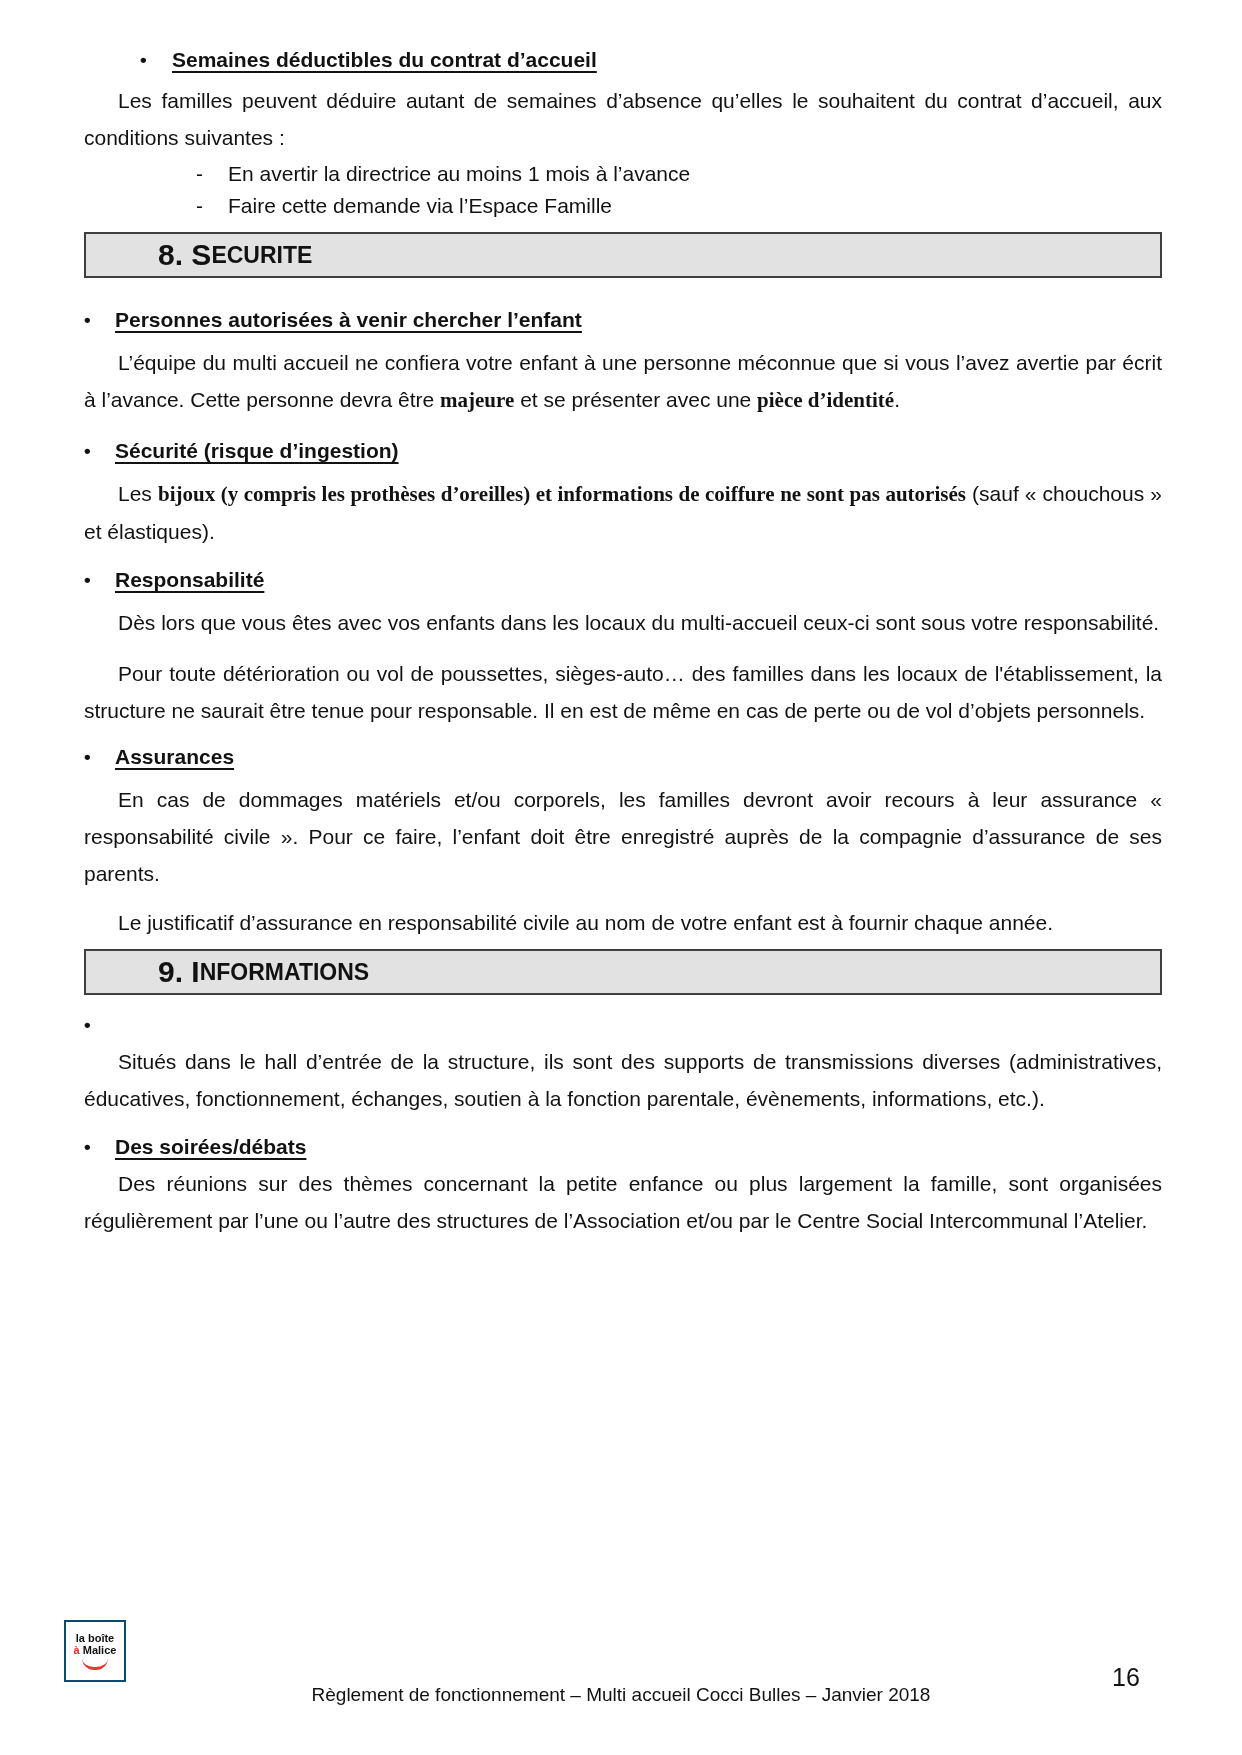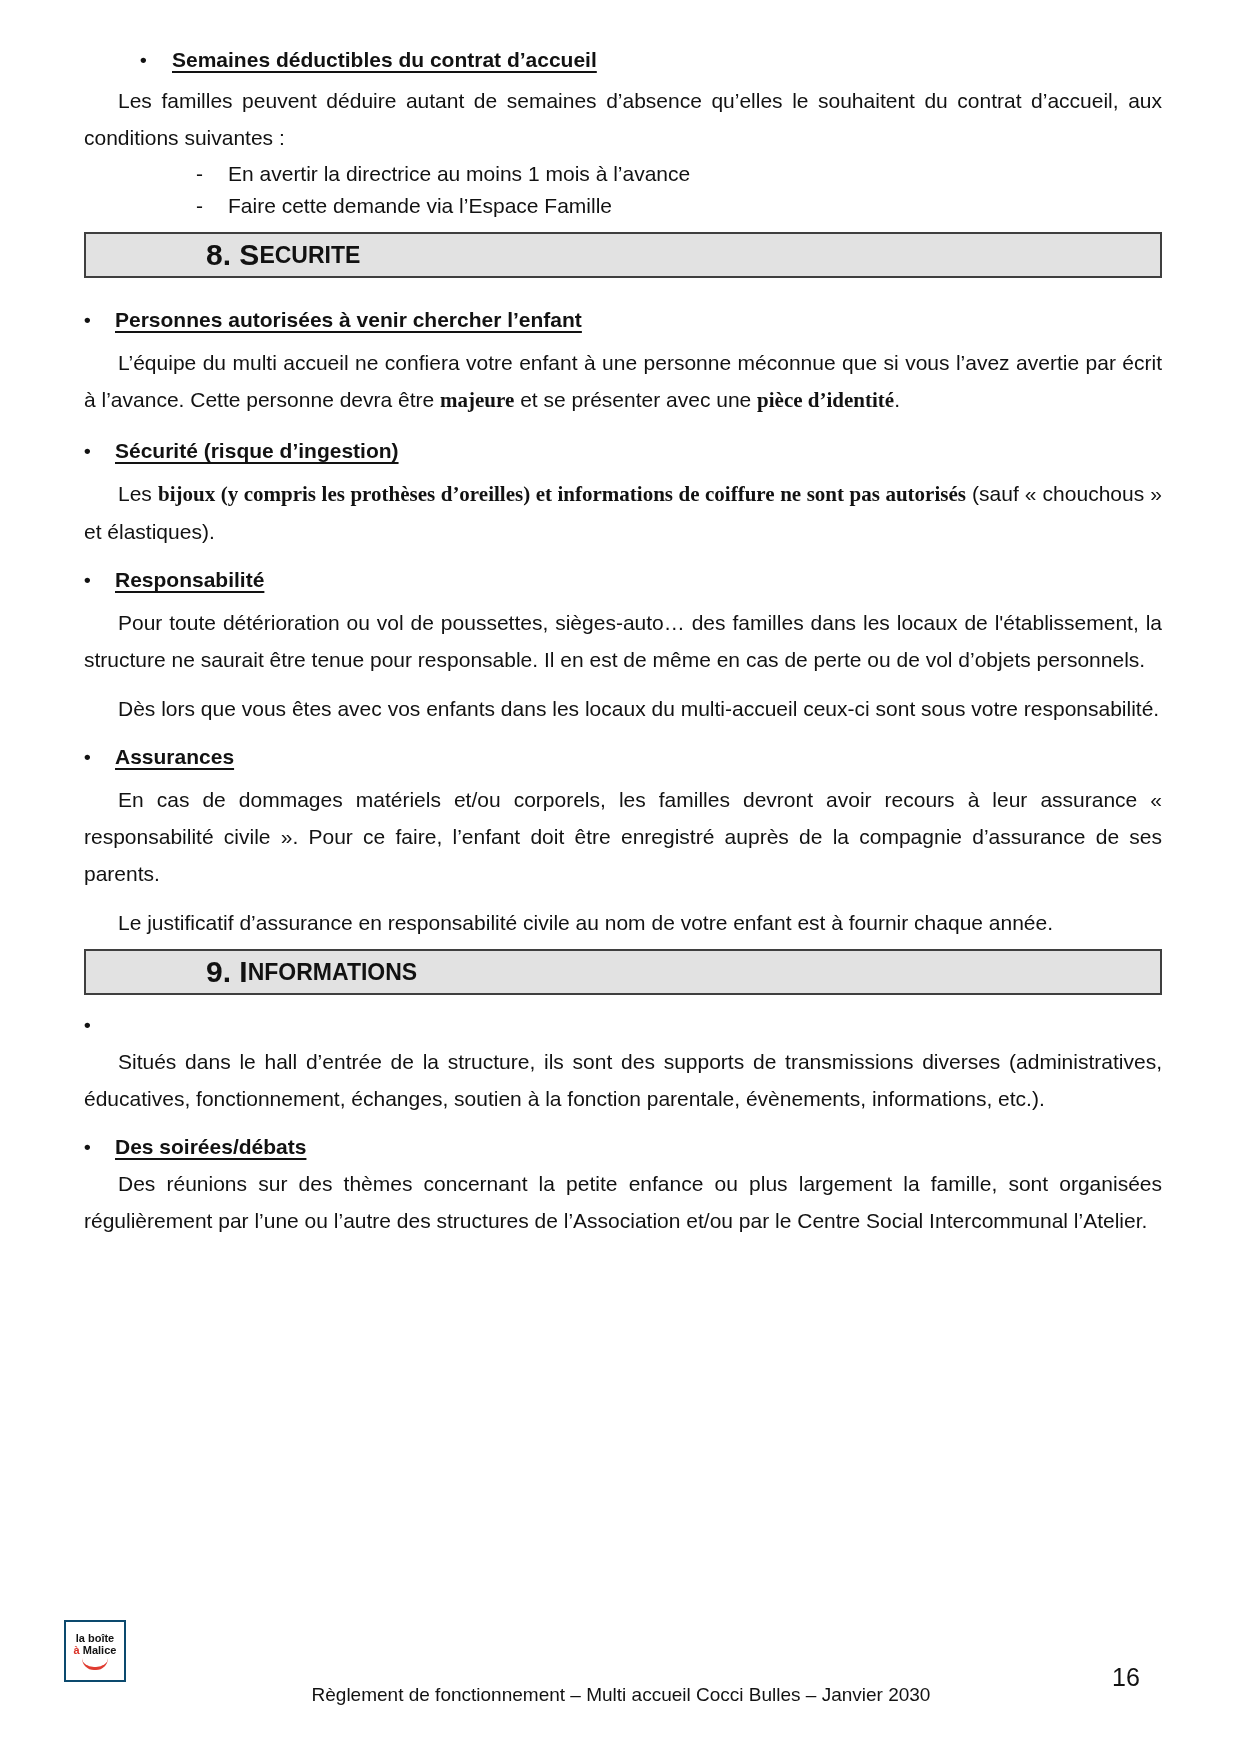--- a/index.html
+++ b/index.html
@@ -51,21 +51,21 @@
   }
   .dash-item .dash { width:32px; flex:0 0 32px; }
 
   
   .section-box {
     box-sizing:border-box;
     height:46px;
     background:#e2e2e2;
     border:2px solid #3f3f3f;
     display:flex; align-items:center;
-    padding-left:120px;
+    padding-left:72px;
   }
   .sec-lead  { font-weight:700; font-size:30px; line-height:30px; }
   .sec-small { font-weight:700; font-size:23px; line-height:30px; }
 
   
   .logo-box {
     position:absolute; left:64px; top:1620px;
     width:62px; height:62px;
     box-sizing:border-box;
     border:2px solid #0c4a6e;
@@ -123,22 +123,22 @@
   <div class="bullet-heading mb8">
     <span class="bullet">•</span>
     <span class="bh-label">Sécurité (risque d’ingestion)</span>
   </div>
   <p class="para mb14"><span>Les </span><span class="b">bijoux (y compris les prothèses d’oreilles) et informations de coiffure ne sont pas autorisés</span><span> (sauf « chouchous » et élastiques).</span></p>
 
   <div class="bullet-heading mb8">
     <span class="bullet">•</span>
     <span class="bh-label">Responsabilité</span>
   </div>
+  <p class="para mb14"><span>Dès lors que vous êtes avec vos enfants dans les locaux du multi-accueil ceux-ci sont sous votre responsabilité.</span></p>
   <p class="para mb12"><span>Pour toute détérioration ou vol de poussettes, sièges-auto… des familles dans les locaux de l'établissement, la structure ne saurait être tenue pour responsable. Il en est de même en cas de perte ou de vol d’objets personnels.</span></p>
-  <p class="para mb14"><span>Dès lors que vous êtes avec vos enfants dans les locaux du multi-accueil ceux-ci sont sous votre responsabilité.</span></p>
 
   <div class="bullet-heading mb8">
     <span class="bullet">•</span>
     <span class="bh-label">Assurances</span>
   </div>
   <p class="para mb12"><span>En cas de dommages matériels et/ou corporels, les familles devront avoir recours à leur assurance « responsabilité civile ». Pour ce faire, l’enfant doit être enregistré auprès de la compagnie d’assurance de ses parents.</span></p>
   <p class="para"><span>Le justificatif d’assurance en responsabilité civile au nom de votre enfant est à fournir chaque année.</span></p>
 
   <div class="section-box mt8 mb22">
     <span class="sec-lead">9. I</span>
@@ -154,16 +154,16 @@
     <span class="bullet">•</span>
     <span class="bh-label">Des soirées/débats</span>
   </div>
   <p class="para"><span>Des réunions sur des thèmes concernant la petite enfance ou plus largement la famille, sont organisées régulièrement par l’une ou l’autre des structures de l’Association et/ou par le Centre Social Intercommunal l’Atelier.</span></p>
 
   <div class="logo-box">
     <span class="logo-line">la boîte</span>
     <span class="logo-line"><span class="logo-accent">à</span><span> Malice</span></span>
     <span class="logo-smile"></span>
   </div>
-  <div class="footer-text">Règlement de fonctionnement – Multi accueil Cocci Bulles – Janvier 2030</div>
+  <div class="footer-text">Règlement de fonctionnement – Multi accueil Cocci Bulles – Janvier 2018</div>
   <div class="page-number">16</div>
 
 </div>
 
 </body></html>

